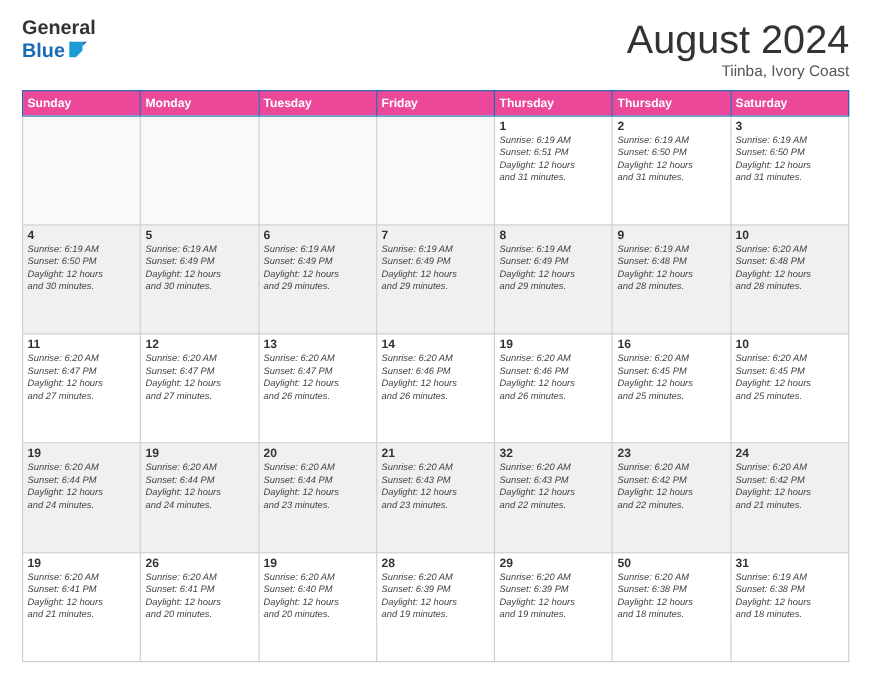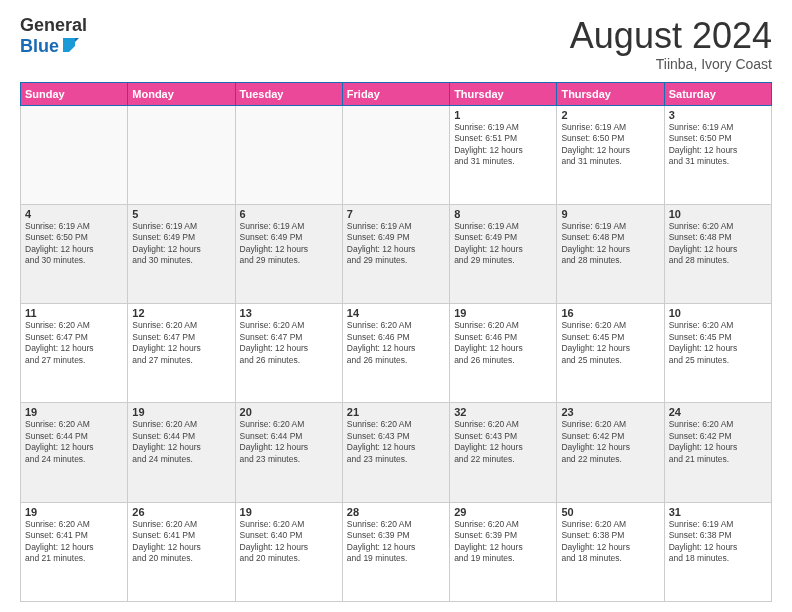--- a/index.html
+++ b/index.html
@@ -86,20 +86,21 @@
       font-size: 11px;
       font-weight: bold;
       color: #333;
       display: block;
       margin-bottom: 1px;
     }
     .day-info {
       font-size: 8.5px;
       color: #444;
       line-height: 1.35;
+      font-style: italic;
     }
     .row-alt td {
       background: #f0f0f0;
     }
   </style>
 </head>
 <body>
 
 <div class="page">
   <div class="header">

